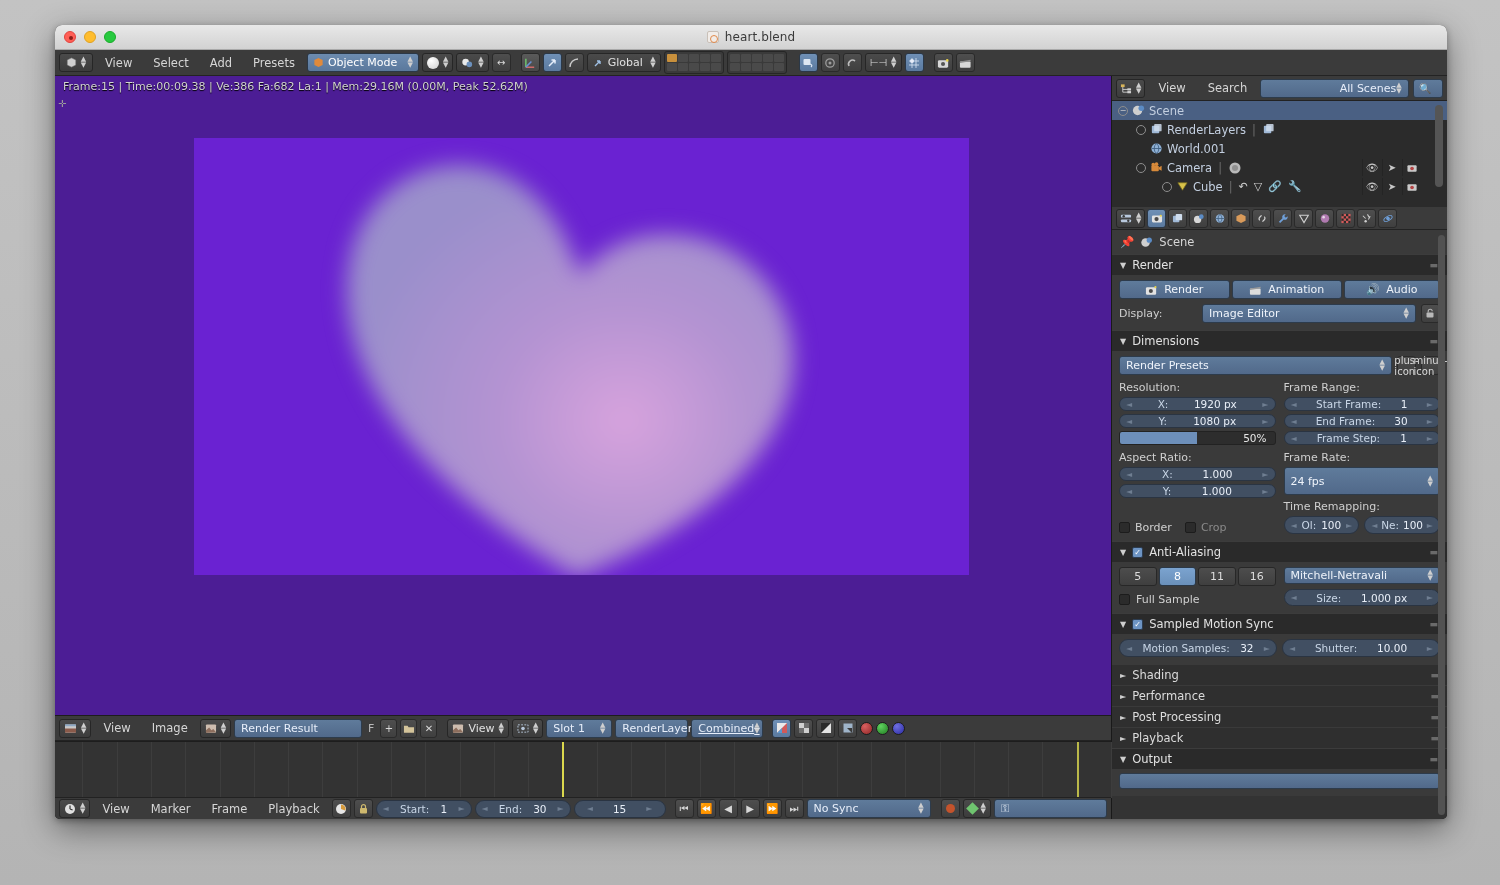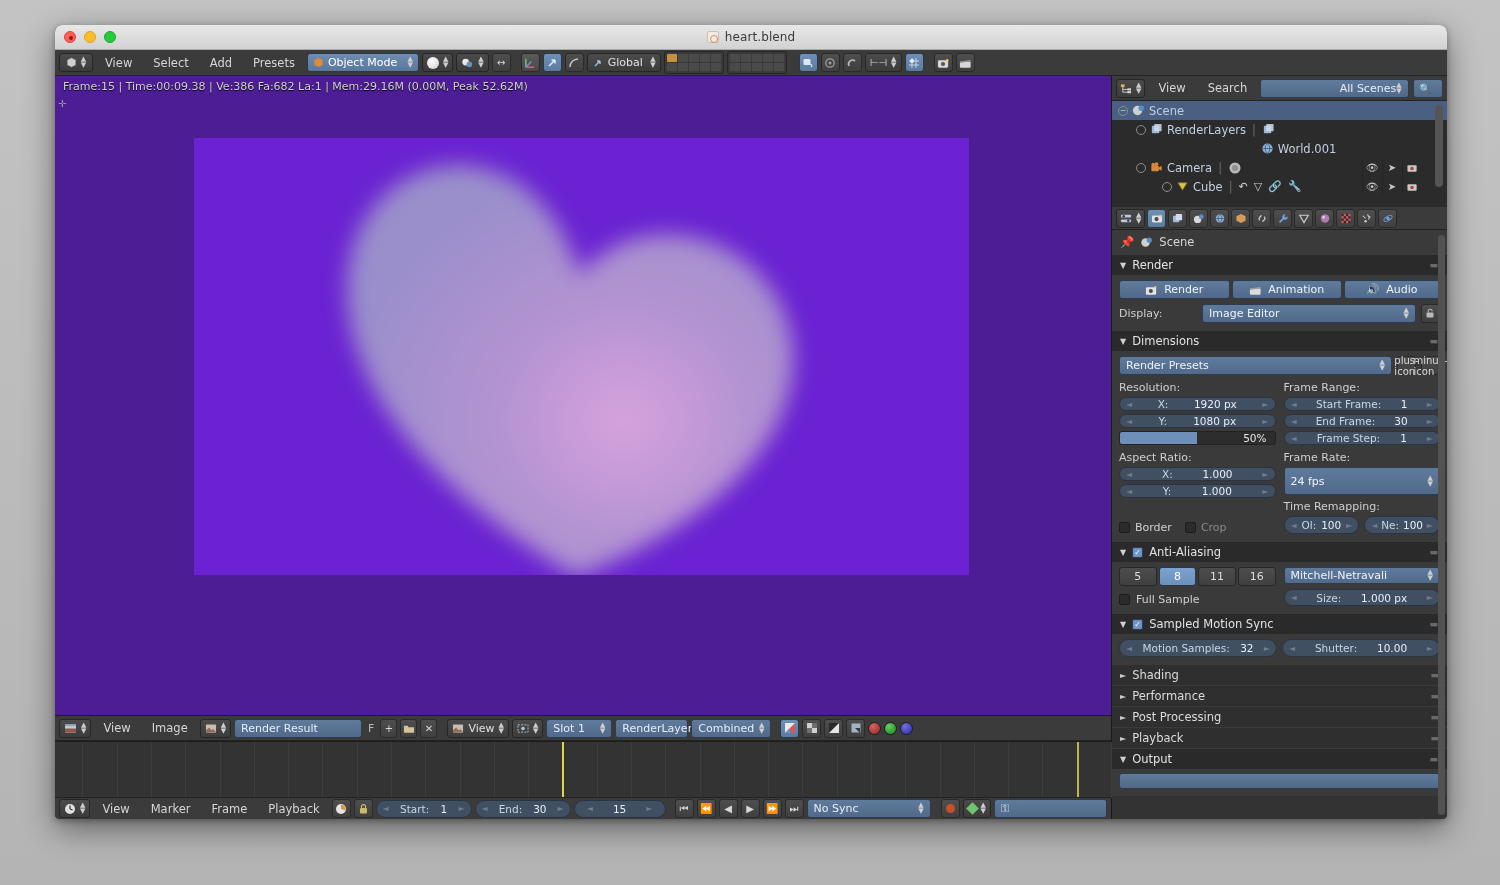--- a/index.html
+++ b/index.html
@@ -482,21 +482,21 @@
                   <span>▼</span>
                 </span>
             </div>
             <div class="field" style="width:73px;justify-content:space-between;">
               <span>RenderLayer</span>
               <span class="spin">
                   <span>▲</span>
                   <span>▼</span>
                 </span>
             </div>
-            <div class="field" style="width:80px;justify-content:space-between;">
+            <div class="field" style="width:72px;justify-content:space-between;text-decoration:underline;">
               <span>Combined</span>
               <span class="spin">
                   <span>▲</span>
                   <span>▼</span>
                 </span>
             </div>
 
             <div style="width:3px"></div>
             <div class="icon-sq active">
               <svg width="12" height="12" viewBox="0 0 12 12">
@@ -707,21 +707,21 @@
                   <rect x="2" y="3" width="8" height="8" rx="1" fill="#9fb8d6"></rect>
                     <rect x="4.5" y="1" width="8" height="8" rx="1" fill="#cfdcec" opacity=".85"></rect>
                 </svg>
                 <span>RenderLayers</span>
                 <span style="color:#6a6a6a;margin:0 6px;">|</span>
                 <svg width="13" height="13" viewBox="0 0 14 14">
                   <rect x="2" y="3" width="8" height="8" rx="1" fill="#9fb8d6"></rect>
                     <rect x="4.5" y="1" width="8" height="8" rx="1" fill="#cfdcec" opacity=".85"></rect>
                 </svg>
               </div>
-              <div class="ol-row" style="padding-left:38px;justify-content:center;">
+              <div class="ol-row" style="padding-left:38px;">
                 <svg width="13" height="13" viewBox="0 0 14 14" style="margin-right:4px;">
                   <circle cx="7" cy="7" r="5.5" fill="#8fb0d4"></circle>
                     <path d="M2 7 h10 M7 1.6 a7 7 0 0 1 0 10.8 a7 7 0 0 1 0 -10.8" stroke="#3b5a7c" stroke-width=".9" fill="none"></path>
                 </svg>
                 <span>World.001</span>
               </div>
               <div class="ol-row" style="padding-left:24px;">
                 <span class="ol-toggle"></span>
                 <svg width="13" height="13" viewBox="0 0 14 14" style="margin-right:4px;">
                   <rect x="1.5" y="5" width="8" height="6" rx="1" fill="#d88a3a"></rect>

